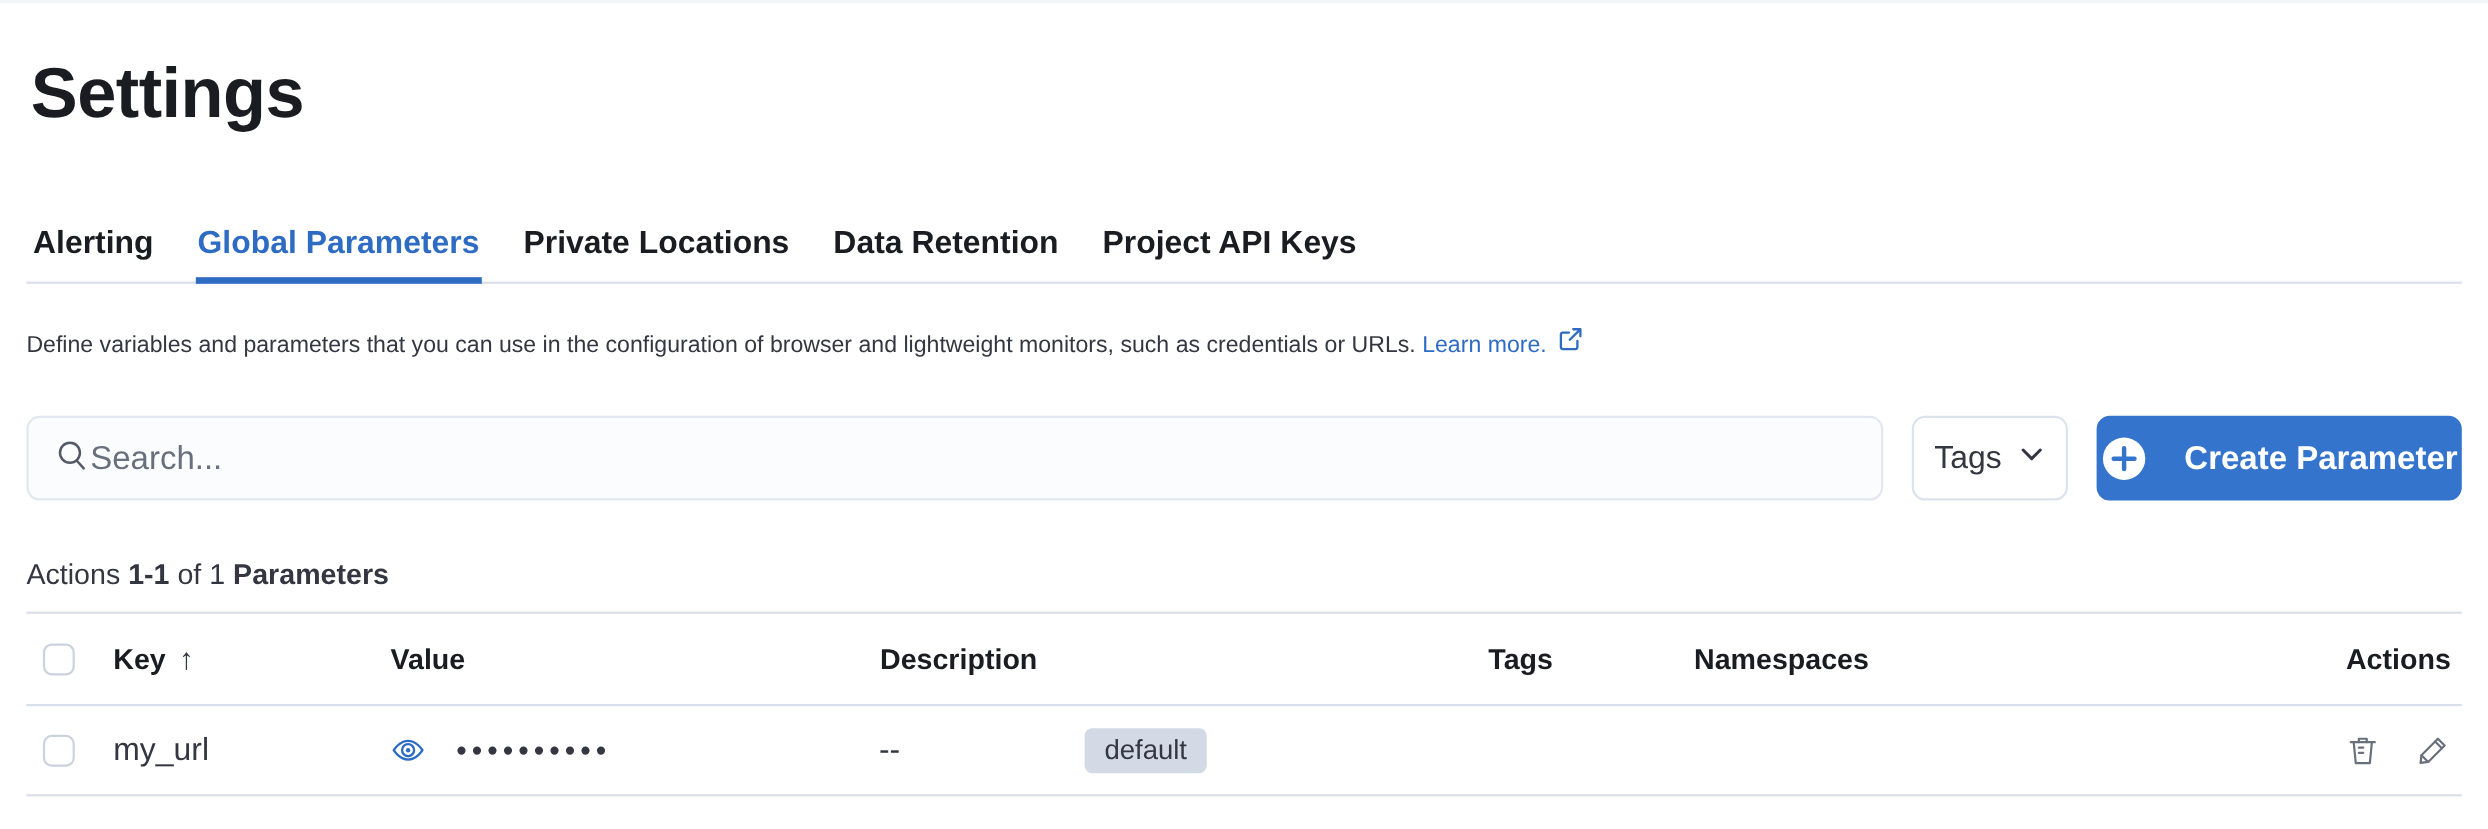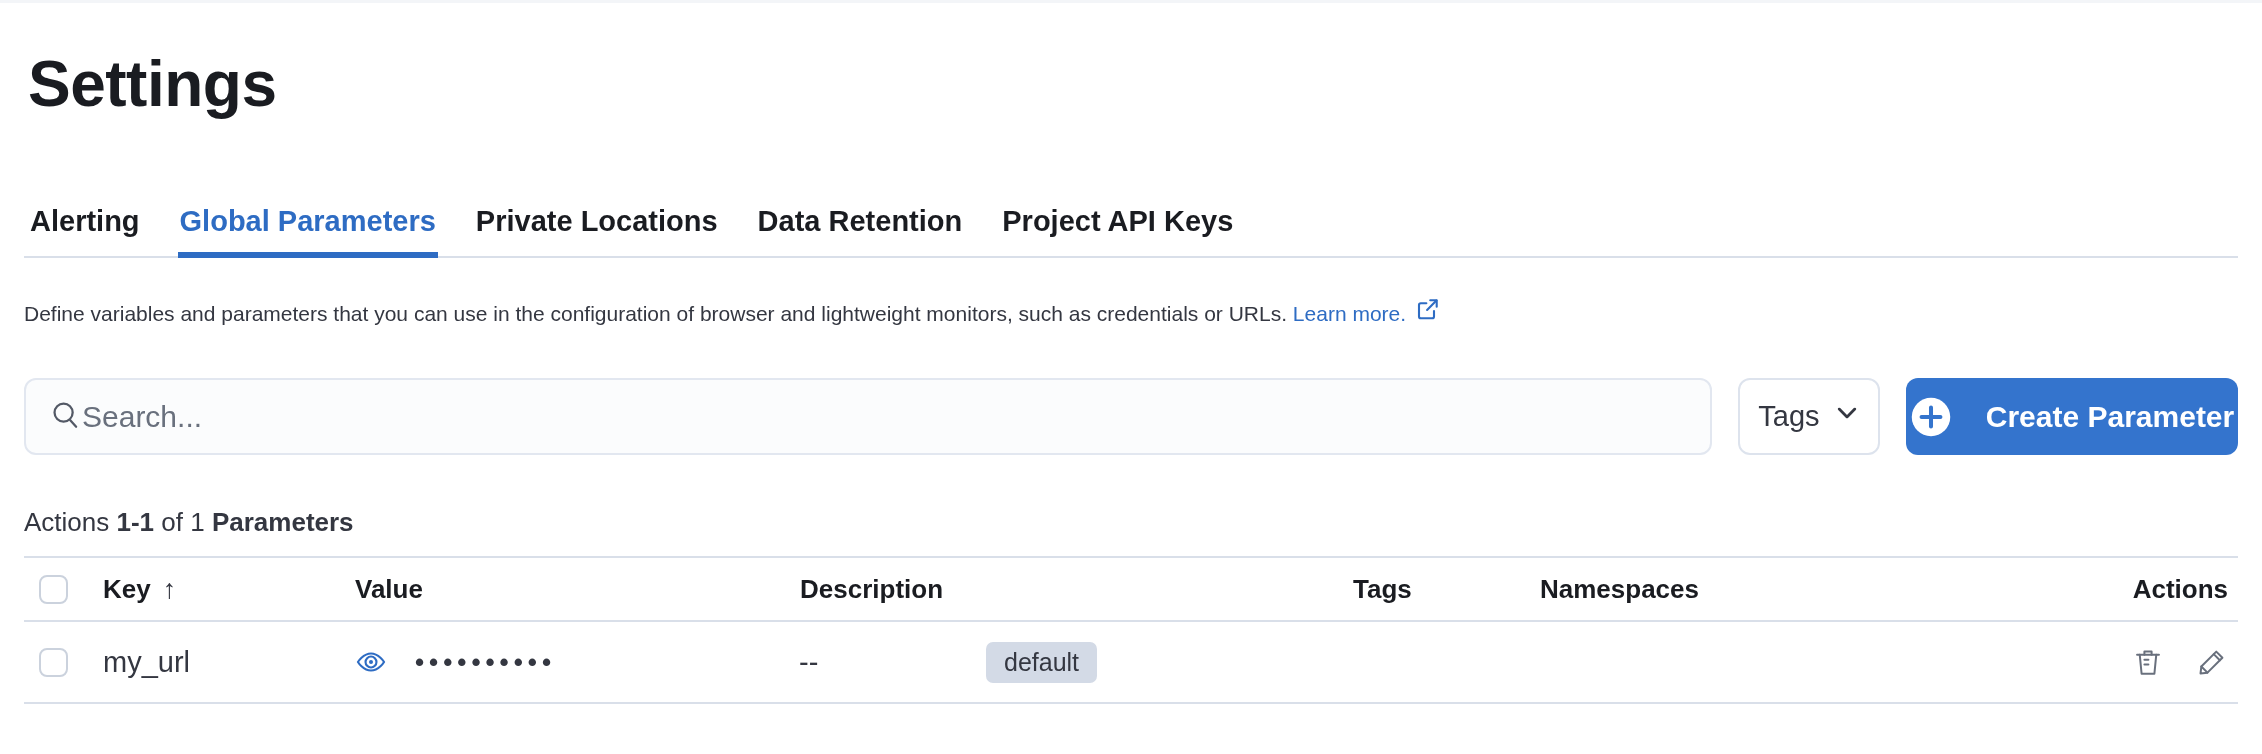--- a/index.html
+++ b/index.html
@@ -133,21 +133,21 @@
   }
   .summary b { font-weight: 700; }
 
   
   .table { margin-top: 18px; }
   .t-row {
     display: flex;
     align-items: center;
     border-bottom: 2px solid var(--border-light);
   }
-  .t-header { border-top: 2px solid var(--border-light); height: 66px; }
+  .t-header { border-top: 2px solid var(--border-light); height: 86px; }
   .t-data { height: 82px; }
   .cell { display: flex; align-items: center; padding-left: 15px; }
   .col-select { width: 64px; }
   .col-key { width: 252px; }
   .col-value { width: 445px; }
   .col-desc { width: 554px; }
   .col-tags { width: 187px; padding-left: 14px; }
   .col-ns { flex: 1; padding-left: 14px; }
   .col-actions { width: 190px; justify-content: flex-end; padding-right: 10px; gap: 32px; }
   .t-header .cell { font-size: 26px; font-weight: 700; color: var(--text-dark); }

